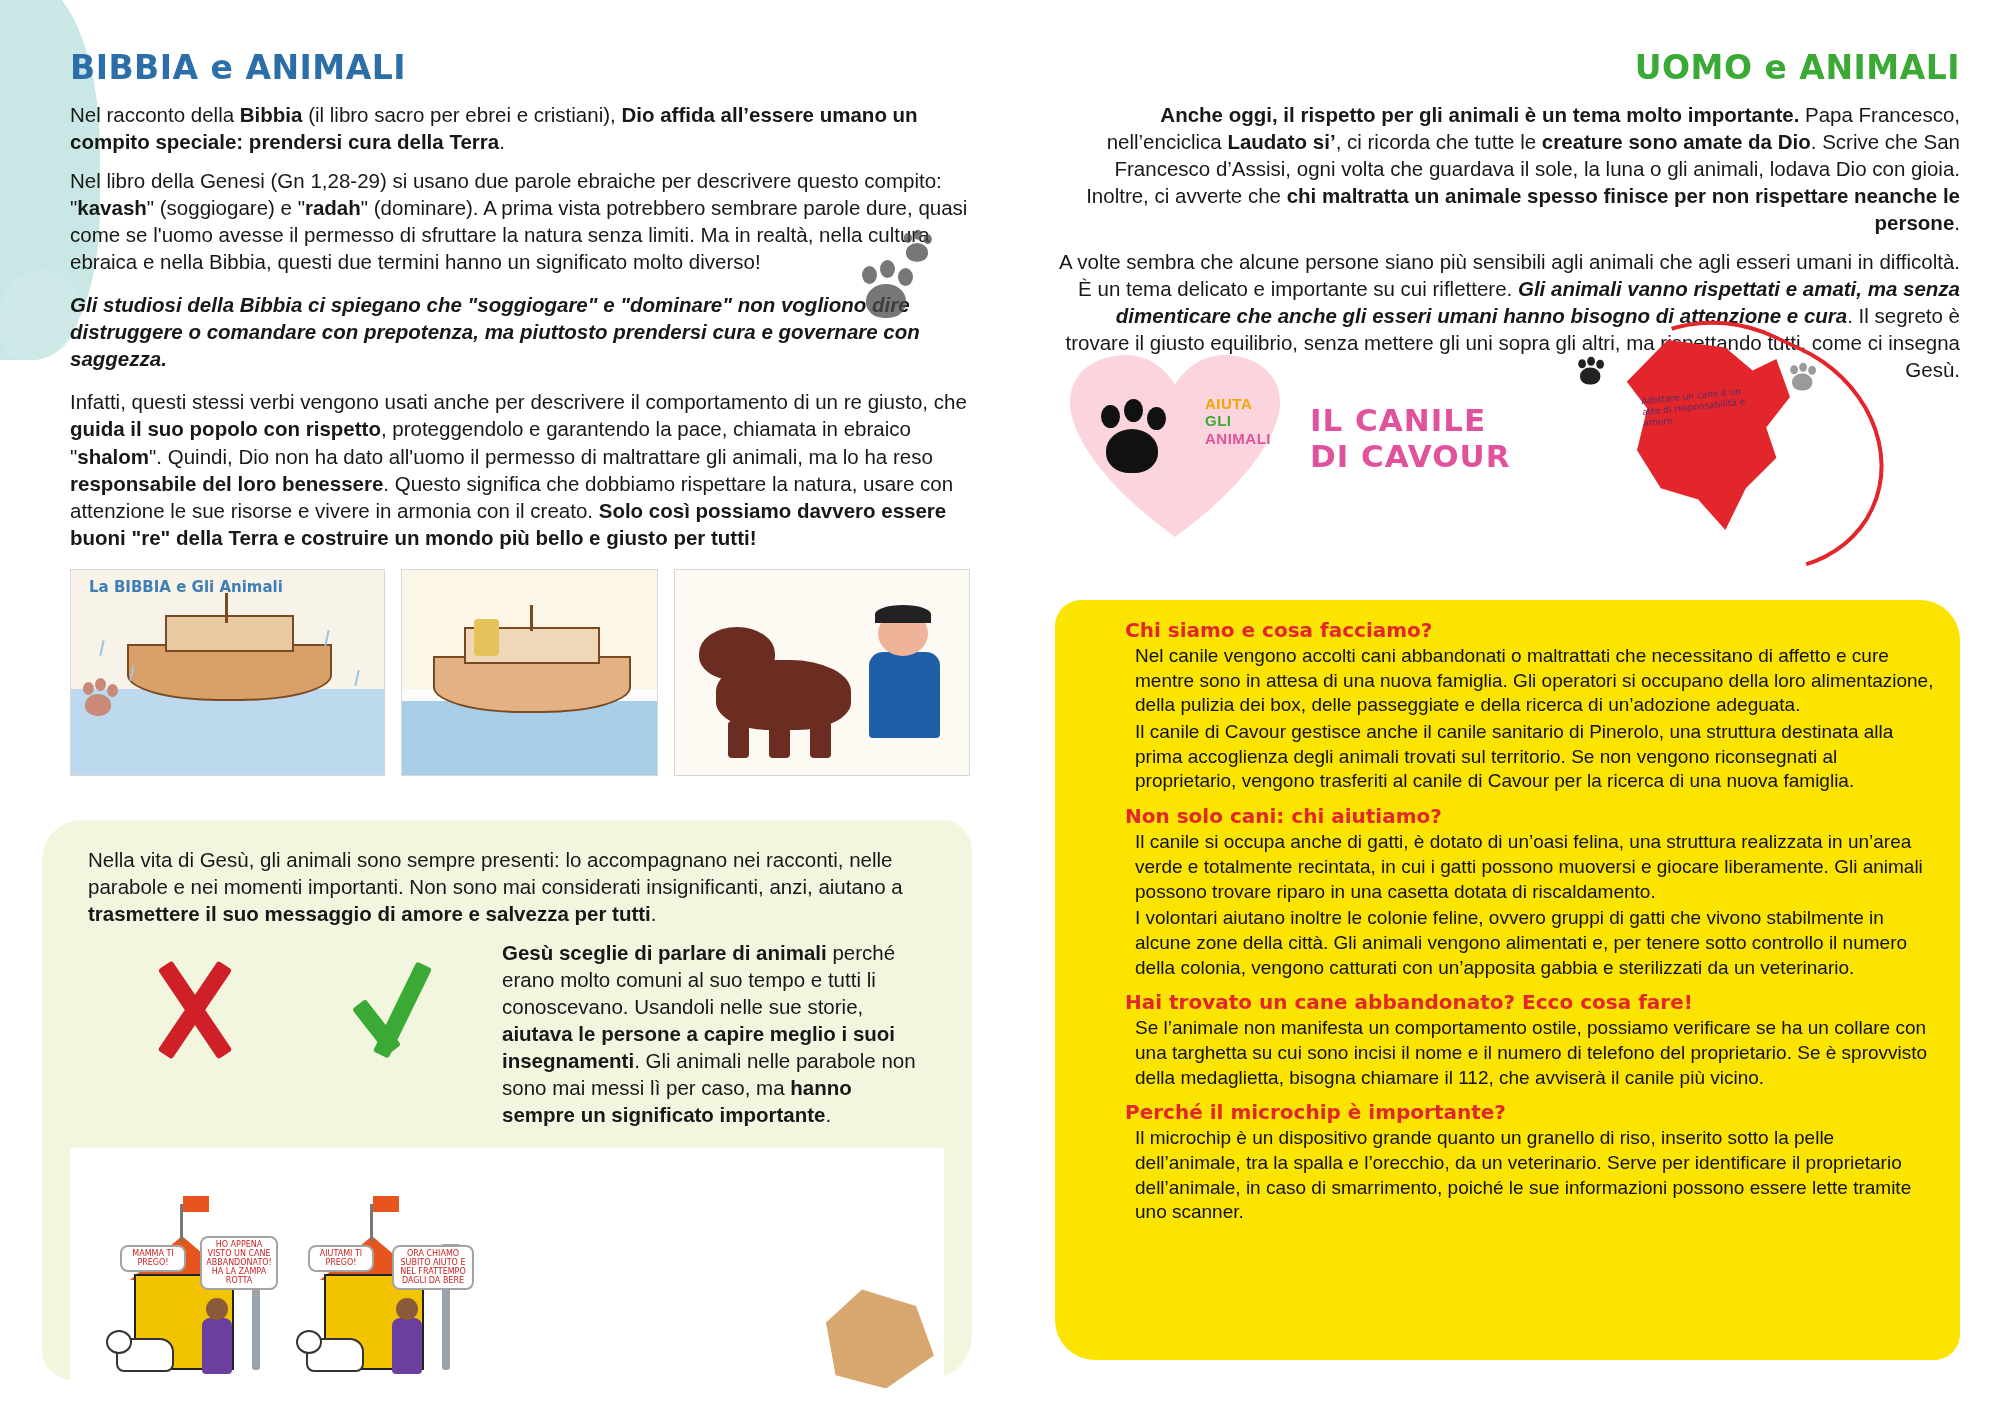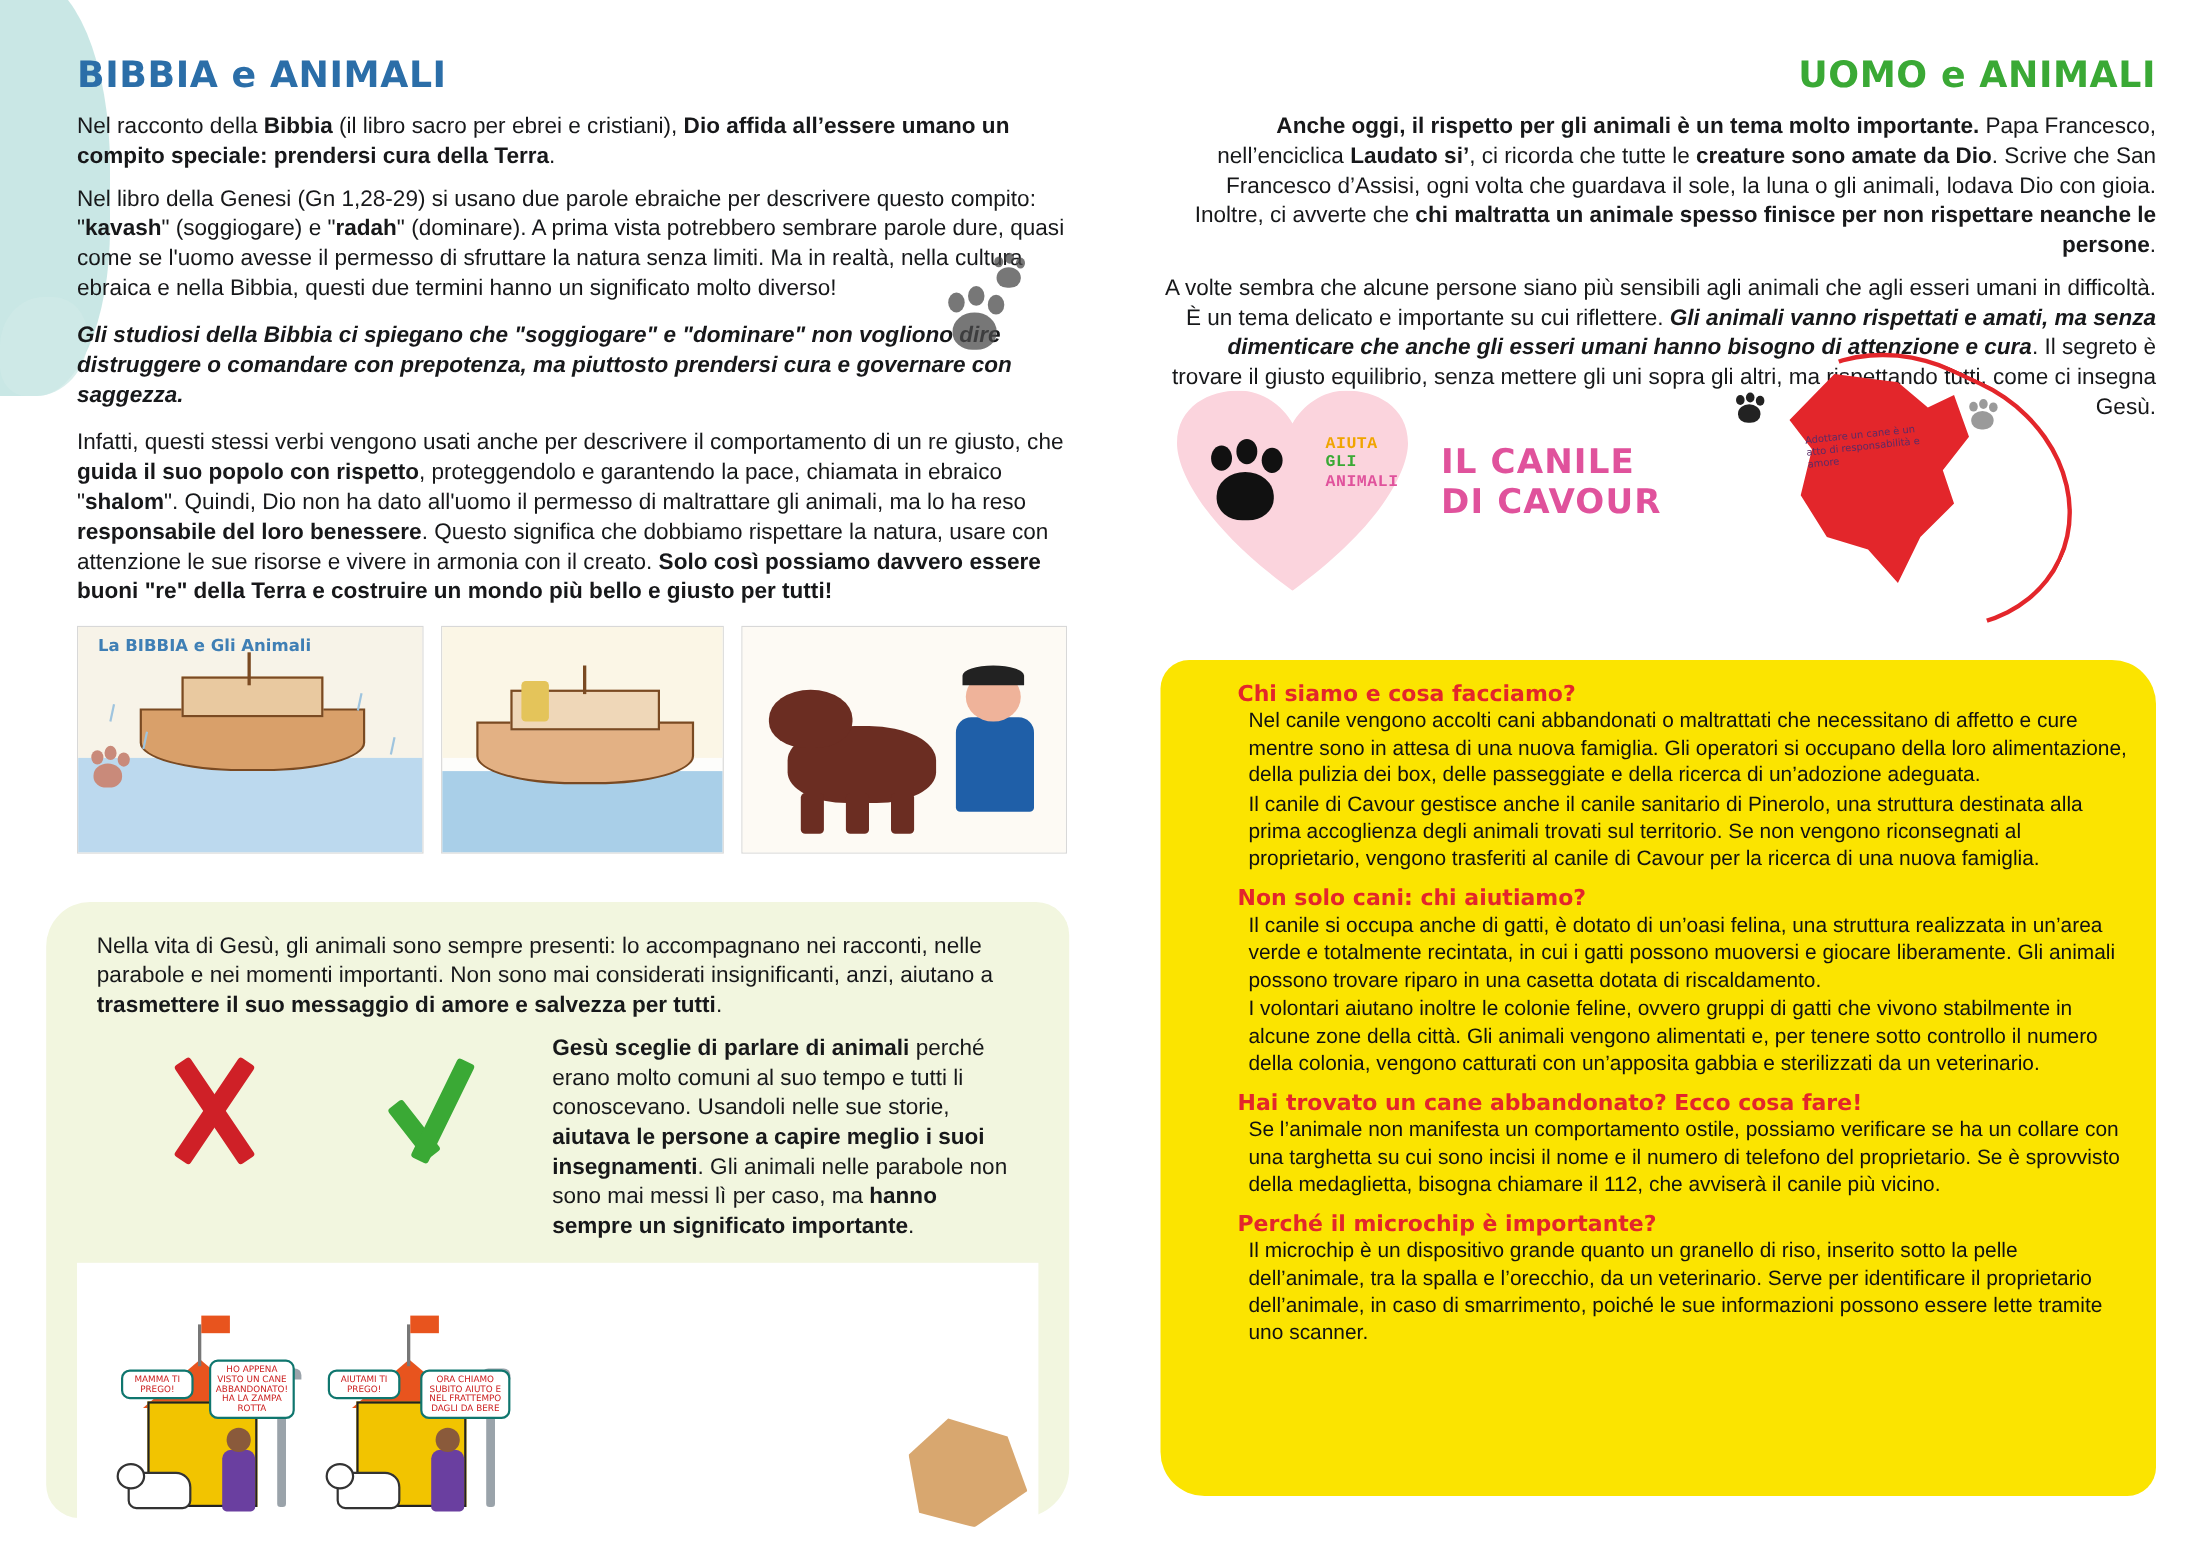--- a/index.html
+++ b/index.html
@@ -104,35 +104,35 @@
   .check:before{left:8px;top:52px;width:17px;height:58px;transform:rotate(-38deg);}
   .check:after{left:34px;top:14px;width:17px;height:100px;transform:rotate(26deg);}
 
   .comic{position:relative;height:250px;margin-top:8px;background:#fff;}
   .house{position:absolute;bottom:28px;width:96px;height:92px;background:#f2c400;border:2px solid #222;}
   .roof{position:absolute;width:0;height:0;border-left:52px solid transparent;border-right:52px solid transparent;border-bottom:44px solid #e8541e;}
   .flag{position:absolute;width:26px;height:16px;background:#e8541e;}
   .pole{position:absolute;width:3px;height:38px;background:#777;}
   .lamp{position:absolute;bottom:28px;width:8px;height:120px;background:#9aa3aa;border-radius:3px;}
   .lamp:after{content:"";position:absolute;left:-4px;top:-6px;width:26px;height:10px;background:#9aa3aa;border-radius:6px 6px 0 0;}
-  .bubble{position:absolute;background:#fff;border:2px solid #0f766e;border-radius:8px;font-size:8px;color:#c22;
-      padding:3px 4px;line-height:1.1;text-align:center;font-family:"DejaVu Sans",sans-serif;}
+  .bubble{position:absolute;background:#fff;border:2px solid #a3a3a3;border-radius:8px;font-size:8px;color:#c22;
+      padding:3px 4px;line-height:1.1;text-align:center;font-family:"DejaVu Sans",sans-serif;margin-left:10px;}
   .kid{position:absolute;bottom:24px;width:30px;height:56px;background:#6a3fa0;border-radius:8px 8px 4px 4px;}
   .kid:before{content:"";position:absolute;left:4px;top:-20px;width:22px;height:22px;background:#8a5a3b;border-radius:50%;}
   .dogsm{position:absolute;bottom:26px;width:54px;height:30px;background:#fff;border:2px solid #333;border-radius:12px 14px 8px 8px;}
   .dogsm:before{content:"";position:absolute;left:-12px;top:-10px;width:22px;height:20px;background:#fff;border:2px solid #333;border-radius:50%;}
   .rockpaper{position:absolute;right:10px;bottom:10px;width:120px;height:110px;}
 
   
   .heart-wrap{position:absolute;left:1060px;top:345px;width:470px;height:200px;}
   .heart{position:absolute;left:10px;top:10px;width:210px;height:185px;
       background:#fbd4dd;clip-path:path("M105 182 C 20 120, 0 70, 0 48 C 0 14, 30 0, 56 0 C 78 0, 96 14, 105 30 C 114 14, 132 0, 154 0 C 180 0, 210 14, 210 48 C 210 70, 190 120, 105 182 Z");
       border:0;}
   .paw-big{position:absolute;left:46px;top:58px;}
-  .aiuta{position:absolute;left:145px;top:50px;font-family:Liberation Mono, monospace;
+  .aiuta{position:absolute;left:145px;top:50px;font-family:Liberation Sans, sans-serif;
       font-weight:bold;font-size:15px;line-height:1.15;letter-spacing:.5px;}
   .aiuta .l1{color:#f0a500;}
   .aiuta .l2{color:#3aa935;}
   .aiuta .l3{color:#e0529c;}
   .canile-title{position:absolute;left:250px;top:58px;font-family:"DejaVu Sans",sans-serif;
       font-weight:bold;font-size:31px;color:#e0529c;line-height:1.15;letter-spacing:1px;}
 
   .piedmont{position:absolute;left:1560px;top:330px;width:320px;height:230px;}
   .pied-shape{position:absolute;left:60px;top:10px;width:170px;height:190px;background:#e3262b;
       clip-path:polygon(28% 0%,62% 4%,78% 16%,92% 10%,100% 30%,86% 46%,92% 62%,74% 78%,62% 100%,46% 84%,24% 78%,10% 58%,16% 36%,4% 22%);}

